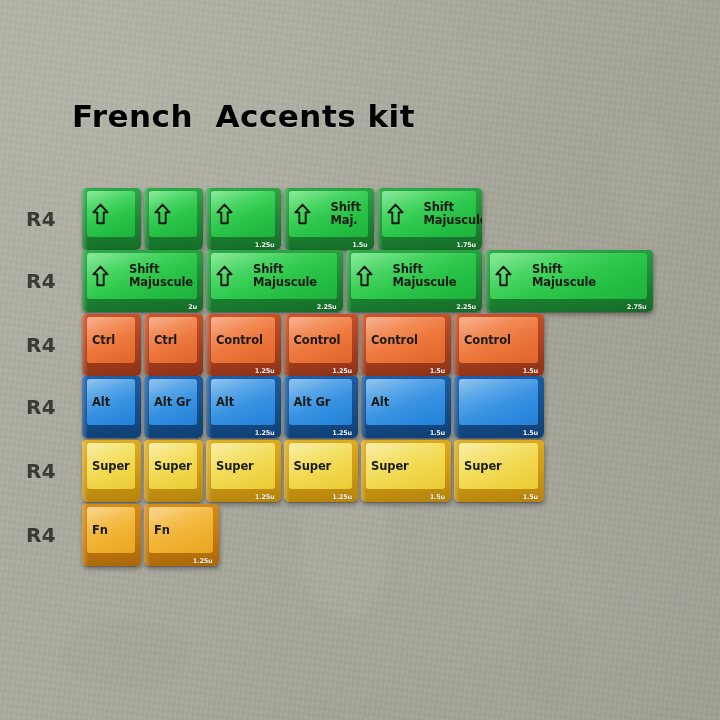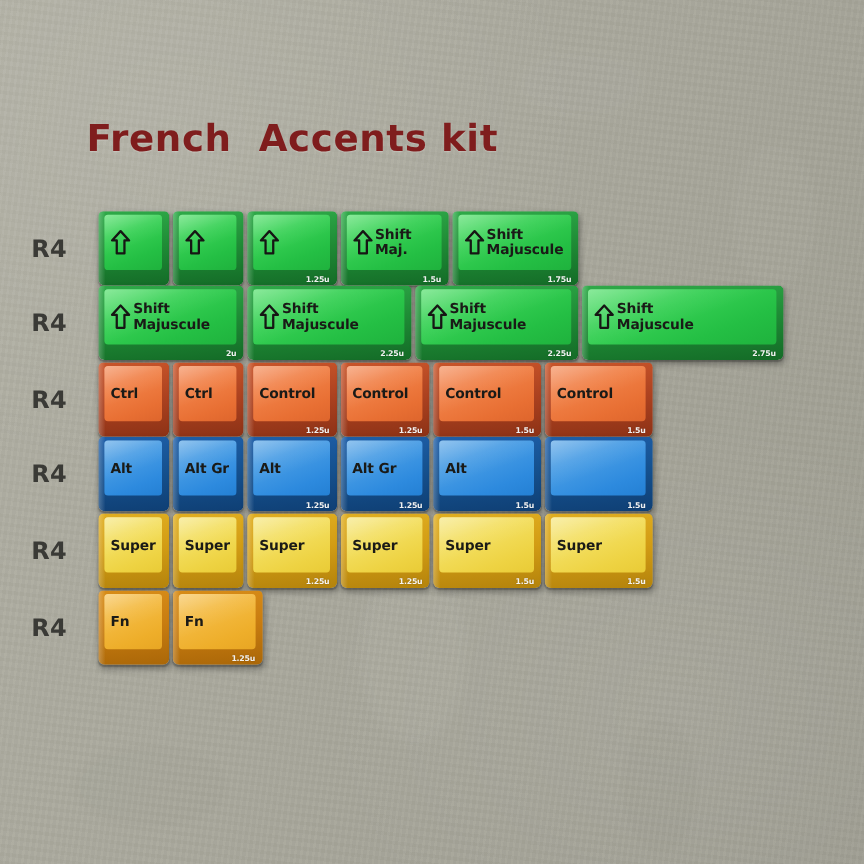--- a/index.html
+++ b/index.html
@@ -37,31 +37,31 @@
     filter: blur(4px);
     opacity: .30;
   }
 
   
   #title {
     position: absolute;
     left: 72px; top: 98px;
     font-size: 31px;
     font-weight: bold;
-    color: #7f1d1d;
+    color: #000000;
     letter-spacing: 0.5px;
     white-space: pre;
     text-shadow: 0 1px 1px rgba(255,255,255,0.25);
     z-index: 4;
   }
 
   
   #board {
     position: absolute;
-    left: 0; top: 4px;
+    left: 0; top: 16px;
     width: 720px; height: 694px;
     z-index: 3;
   }
 
   .row {
     position: absolute;
     left: 0;
     height: 62px;
   }
 
@@ -105,21 +105,21 @@
     left: 5px; right: 6px;
     top: 3px; bottom: 13px;
     border-radius: 3px;
   }
   .key .legend {
     position: absolute;
     left: 10px; right: 7px;
     top: 3px; bottom: 13px;
     display: flex;
     align-items: center;
-    gap: 2px;
+    gap: 20px;
     color: #1a1a17;
     font-size: 11.5px;
     font-weight: bold;
     line-height: 1.12;
     letter-spacing: -.1px;
     white-space: pre-line;
     pointer-events: none;
   }
   .key .legend.arrow-only { justify-content: flex-start; }
   .key .arrow { flex: 0 0 auto; display: block; }

